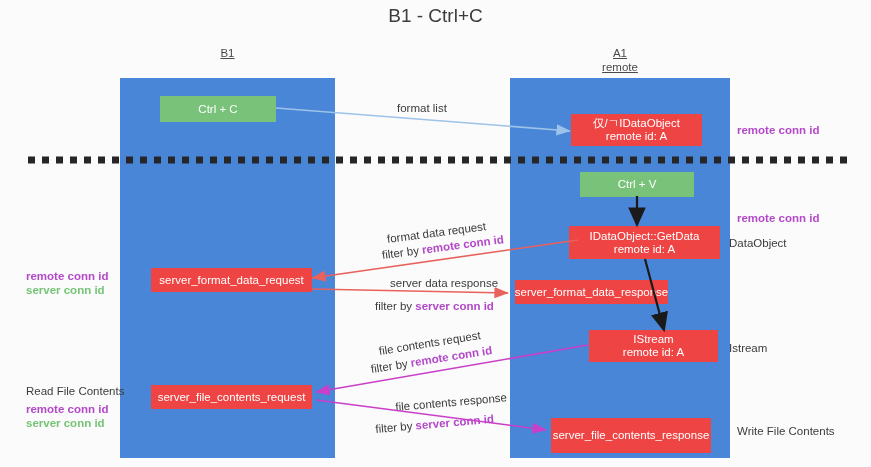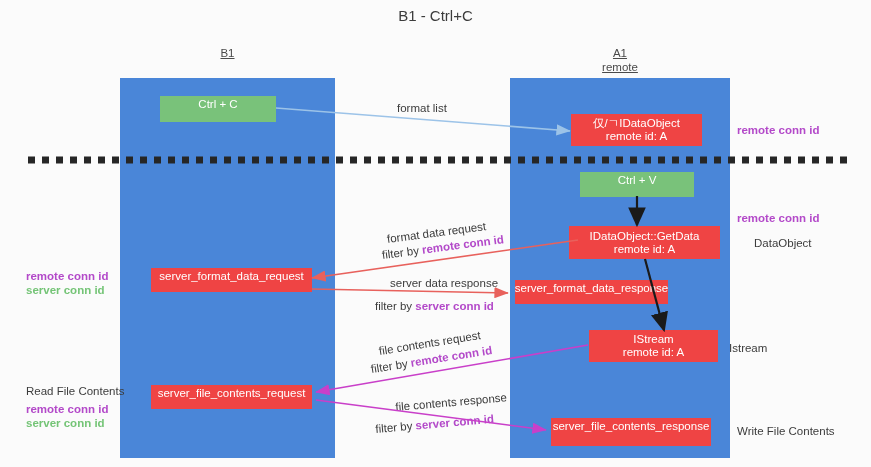--- a/index.html
+++ b/index.html
@@ -10,38 +10,38 @@
     color:#3c3c3c;
     position:relative;
     overflow:hidden;
   }
   #stage{position:absolute;left:0;top:0;width:871px;height:467px;}
   .abs{position:absolute;}
 
   
   #title{
     left:0;top:6px;width:871px;text-align:center;
-    font-size:15px;line-height:19px;color:#3c3c3c;
+    font-size:19px;line-height:19px;color:#3c3c3c;
   }
 
   
   .lane{background:#4a86d8;}
   #lane-b1{left:120px;top:78px;width:215px;height:380px;}
   #lane-a1{left:510px;top:78px;width:220px;height:380px;}
 
   .lane-head{
     text-align:center;font-size:11.5px;line-height:14px;color:#4a4a4a;text-decoration:underline;
   }
   #head-b1{left:140px;top:46px;width:175px;}
   #head-a1{left:530px;top:46px;width:180px;}
 
   
   .box{
     box-sizing:border-box;
-    display:flex;justify-content:center;
+    display:flex;align-items:center;justify-content:center;
     text-align:center;
     color:#ffffff;font-size:11.5px;line-height:13px;
     padding:2px 4px;
   }
   .box.green{background:#79c27a;}
   .box.orange{background:#fbb košt;}
   .box.orange{background:#ef4444;}
 
   
   .lbl{font-size:11.5px;line-height:14px;white-space:nowrap;}
@@ -137,21 +137,21 @@
 
     <div class="abs box orange" style="left:589px;top:330px;width:129px;height:32px;flex-direction:column;">
       <span>IStream</span>
       <span>remote id: A</span>
     </div>
 
     <div class="abs box orange" style="left:151px;top:385px;width:161px;height:24px;">
       <span>server_file_contents_request</span>
     </div>
 
-    <div class="abs box orange" style="left:551px;top:418px;width:160px;height:28px;">
+    <div class="abs box orange" style="left:551px;top:418px;width:160px;height:35px;">
       <span>server_file_contents_response</span>
     </div>
   </div>
 
   <svg class="over" xmlns="http://www.w3.org/2000/svg">
     <line x1="28" y1="160" x2="852" y2="160" stroke="#262626" stroke-width="7" stroke-dasharray="7 7"></line>
   </svg>
 
   <div class="textlayer">
 
@@ -172,21 +172,21 @@
       <span class="dark">filter by </span><span class="purple">remote conn id</span>
     </div>
 
     <div class="abs lbl dark rot" style="left:396px;top:400px;transform:rotate(-5deg);">file contents response</div>
     <div class="abs lbl rot" style="left:376px;top:422px;transform:rotate(-5deg);">
       <span class="dark">filter by </span><span class="purple">server conn id</span>
     </div>
 
     <div class="abs lbl purple" style="left:737px;top:123px;">remote conn id</div>
     <div class="abs lbl purple" style="left:737px;top:211px;">remote conn id</div>
-    <div class="abs lbl dark" style="left:729px;top:236px;margin-left:25px;">DataObject</div>
+    <div class="abs lbl dark" style="left:729px;top:236px;">DataObject</div>
     <div class="abs lbl dark" style="left:729px;top:341px;">Istream</div>
     <div class="abs lbl dark" style="left:737px;top:424px;">Write File Contents</div>
 
     <div class="abs lbl purple" style="left:26px;top:269px;">remote conn id</div>
     <div class="abs lbl green-txt" style="left:26px;top:283px;">server conn id</div>
 
     <div class="abs lbl dark" style="left:26px;top:384px;">Read File Contents</div>
     <div class="abs lbl purple" style="left:26px;top:402px;">remote conn id</div>
     <div class="abs lbl green-txt" style="left:26px;top:416px;">server conn id</div>
   </div>

